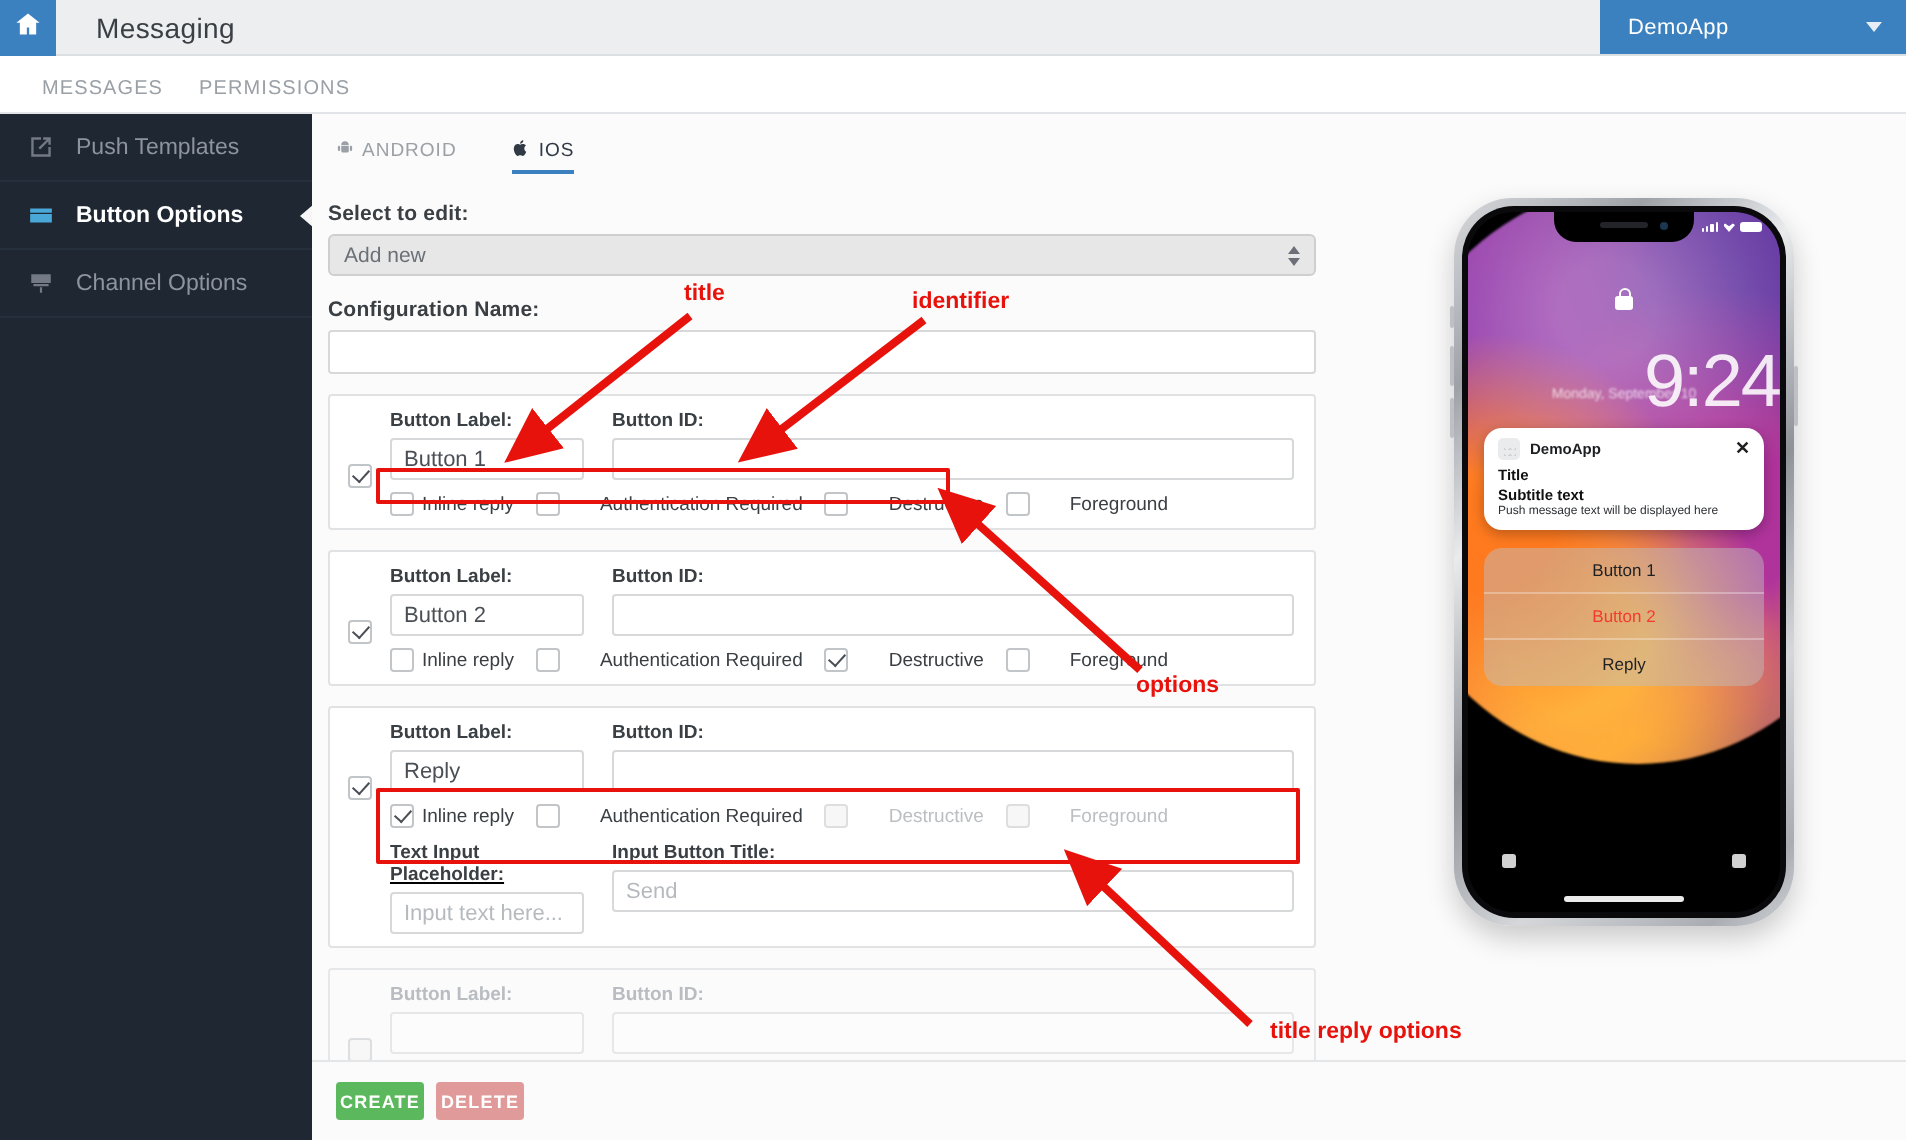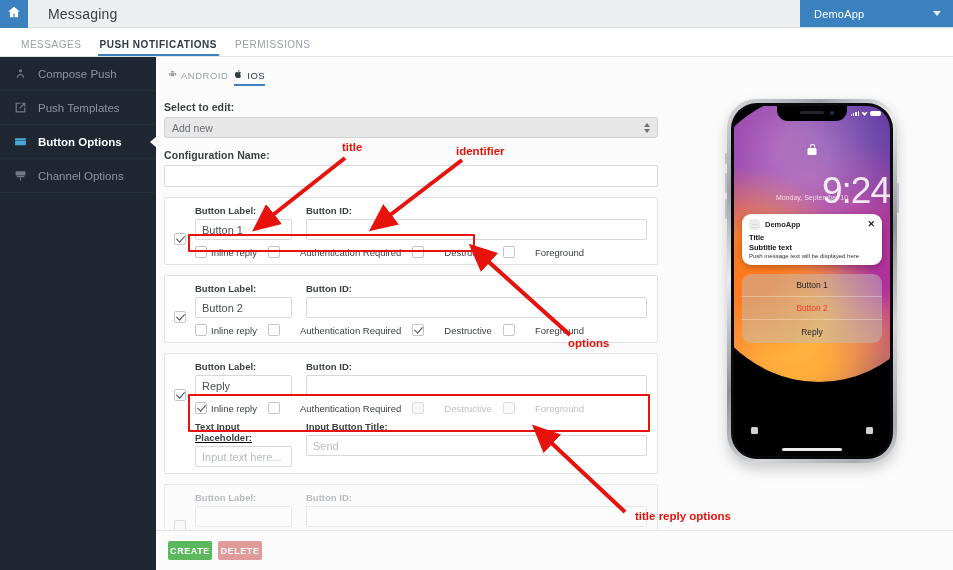--- a/index.html
+++ b/index.html
@@ -78,21 +78,21 @@
     border-bottom: 6px solid transparent; border-right: 7px solid #f6f6f6;
   }
 
   
   .main {
     position: absolute; top: 57px; left: 156px; width: 797px; height: 513px;
     background: #fbfbfb;
   }
   .platrow {
     position: absolute; top: 12px; left: 12px;
-    display: flex; align-items: flex-end; gap: 6px;
+    display: flex; align-items: flex-end; gap: 28px;
   }
   .plat {
     font-size: 9.5px; color: #9aa0a6; letter-spacing: .5px;
     display: flex; align-items: center; gap: 4px;
     padding-bottom: 5px; cursor: pointer; position: relative;
   }
   .plat.active { color: #2f3a45; font-weight: normal; }
   .plat.active::after {
     content: ''; position: absolute; left: 0; right: 0; bottom: 0;
     height: 2px; background: #3b81bf;
@@ -352,33 +352,24 @@
     <div class="app-title">Messaging</div>
     <div class="topbar-spacer"></div>
     <div class="demoapp-dd">
       <span>DemoApp</span>
       <span class="caret-dn"></span>
     </div>
   </div>
 
   <div class="tabsrow">
     <div class="tab">MESSAGES</div>
-    <div class="tab active">PUSH NOTIFICATIONS</div>
     <div class="tab">PERMISSIONS</div>
   </div>
 
   <div class="sidebar">
-    <div class="side-item">
-      <span class="sicon">
-        <svg viewBox="0 0 24 24">
-            <path d="M12 4a3 3 0 1 1 0 6 3 3 0 0 1 0-6zm-7 16c0-3.9 3.1-7 7-7s7 3.1 7 7h-2.4a4.6 4.6 0 0 0-9.2 0z"></path>
-          </svg>
-      </span>
-      <span>Compose Push</span>
-    </div>
     <div class="side-item">
       <span class="sicon">
         <svg viewBox="0 0 24 24">
             <path d="M3 3h9v2.2H5.2v13.6h13.6V12H21v9H3zM14 3h7v7h-2.2V6.8l-7.6 7.6-1.6-1.6 7.6-7.6H14z"></path>
           </svg>
       </span>
       <span>Push Templates</span>
     </div>
     <div class="side-item active">
       <span class="sicon">

